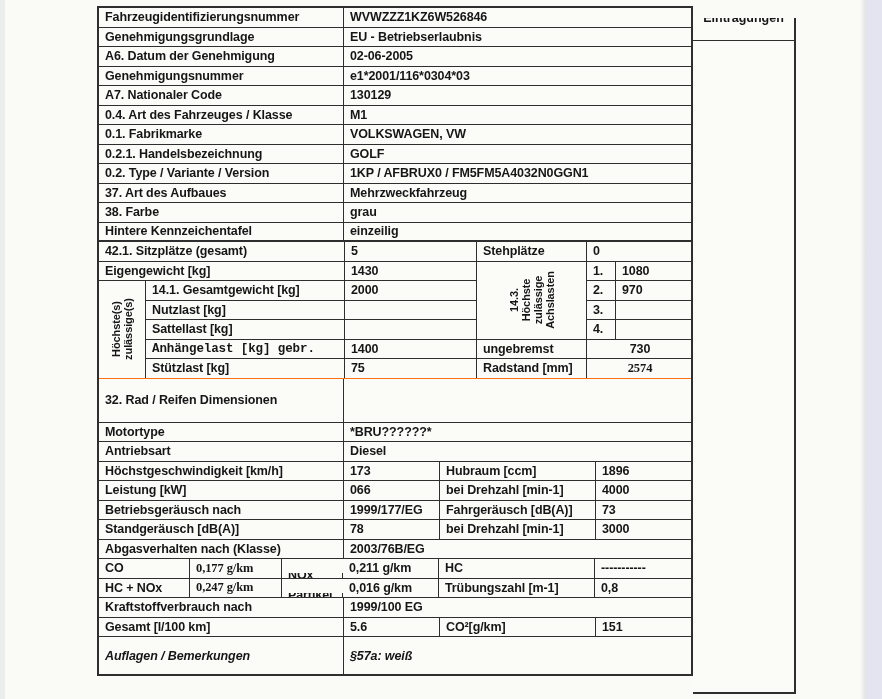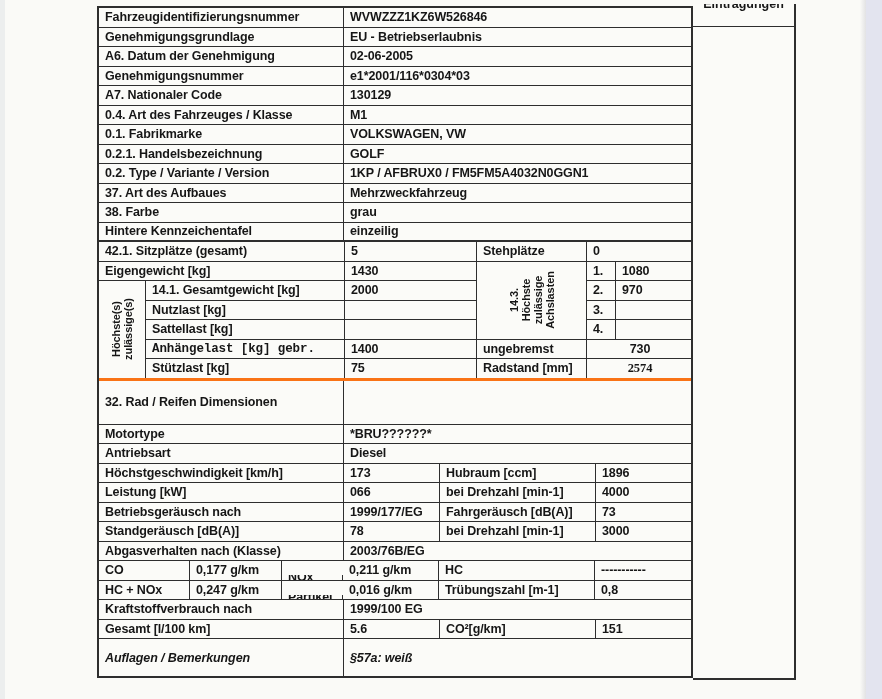--- a/index.html
+++ b/index.html
@@ -32,50 +32,50 @@
   .fr.thick{border-bottom-width:2px;}
   .fr.tall{height:44px;}
   .fr.xtall{height:37px;border-bottom:none;font-style:italic;}
   .fr > div{box-sizing:border-box;display:flex;align-items:center;padding:0 4px 0 6px;overflow:hidden;}
   .bR{border-right:1px solid #2e2e2e;}
   .w-label{width:245px;flex:none;}
   .w-rest{flex:1;}
   .w-v1{width:96px;flex:none;}
   .w-l2{width:156px;flex:none;}
   .w-e1{width:91px;flex:none;}
-  .w-e2{width:92px;flex:none;}
+  .w-e2{width:92px;flex:none;font-family:Liberation Serif, serif;}
   .w-e3{width:61px;flex:none;margin-top:14px;}
   .valtext{white-space:pre;margin-top:48px;}
   .twolines{flex-direction:column;align-items:flex-start;justify-content:flex-start;padding-top:3px;line-height:17px;}
   .topalign{align-items:flex-start;padding-top:3px;}
 
   
   .wgrid{
     display:grid;
     grid-template-columns:46px 198px 131px 109px 28px 1fr;
     grid-template-rows:repeat(7,18.5px);
     gap:1px;background:#2e2e2e;
-    border-bottom:3px solid #f97316;
+    border-bottom:1px solid #f97316;
   }
   .wgrid > div{
     background:#fbfbf8;display:flex;align-items:center;
     padding:0 4px 0 6px;box-sizing:border-box;overflow:hidden;
   }
   .rot{position:relative;padding:0;}
   .rot > span{
     position:absolute;top:50%;left:50%;
     transform:translate(-50%,-50%) rotate(-90deg);
     white-space:pre-line;text-align:center;
     font-size:11px;line-height:12px;font-weight:bold;
   }
   .ctr{justify-content:center;padding:0;}
 
   
   .rightcol{
-    position:absolute;left:693px;top:4px;width:103px;height:676px;
+    position:absolute;left:693px;top:18px;width:103px;height:676px;
     box-sizing:border-box;
     border-right:2px solid #2e2e2e;
     border-bottom:2px solid #2e2e2e;
     background:#fbfbf8;
   }
   .rightcol-header{
     height:22px;border-bottom:1px solid #2e2e2e;
     overflow:hidden;display:flex;justify-content:center;
     font-size:12.5px;font-weight:bold;
   }

